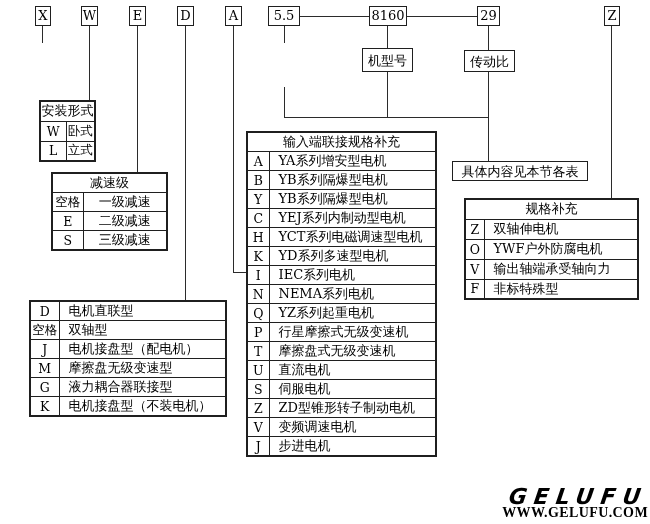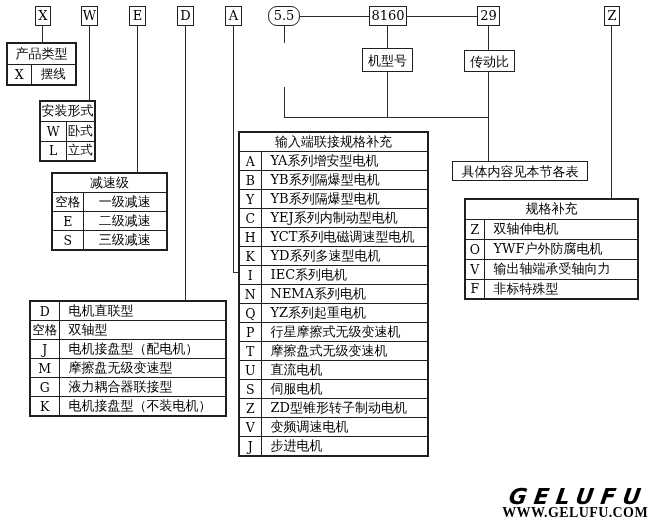--- a/index.html
+++ b/index.html
@@ -46,50 +46,35 @@
   <div class="vline" style="left:387px;top:72px;height:46px;"></div>
   <div class="vline" style="left:488px;top:25px;height:26px;"></div>
   <div class="vline" style="left:488px;top:72px;height:90px;"></div>
   <div class="vline" style="left:611px;top:25px;height:174px;"></div>
 
   <div class="codebox" style="left:35px;width:14px;">X</div>
   <div class="codebox" style="left:81px;width:15px;">W</div>
   <div class="codebox" style="left:129px;width:15px;">E</div>
   <div class="codebox" style="left:177px;width:15px;">D</div>
   <div class="codebox" style="left:225px;width:15px;">A</div>
-  <div class="codebox" style="left:268px;width:30px;border-radius:9px;">5.5</div>
+  <div class="codebox" style="left:268px;width:30px;">5.5</div>
   <div class="codebox" style="left:369px;width:36px;">8160</div>
   <div class="codebox" style="left:477px;width:21px;">29</div>
   <div class="codebox" style="left:604px;width:14px;">Z</div>
 
   <div class="labelbox" style="left:362px;top:48px;width:49px;height:22px;">
     <span class="ln">机型号</span>
   </div>
   <div class="labelbox" style="left:464px;top:50px;width:49px;height:20px;">
     <span class="ln">传动比</span>
   </div>
   <div class="labelbox" style="left:452px;top:161px;width:134px;height:18px;">
     <span class="ln">具体内容见本节各表</span>
   </div>
 
-  <table class="dtable" style="left:6px;top:42px;width:71px;">
-    <colgroup>
-        <col style="width:24px;">
-        <col>
-      </colgroup>
-    <tbody>
-        <tr style="height:21px;">
-          <td class="hd" colspan="2">产品类型</td>
-        </tr>
-    <tr style="height:21px;">
-      <td class="k">X</td>
-      <td class="k">摆线</td>
-    </tr>
-  </tbody>
-    </table>
 
   <table class="dtable" style="left:39px;top:100px;width:57px;">
     <colgroup>
         <col style="width:26px;">
         <col>
       </colgroup>
     <tbody>
         <tr style="height:20px;">
           <td class="hd" colspan="2">安装形式</td>
         </tr>
@@ -154,21 +139,21 @@
       <td class="k">G</td>
       <td class="v">液力耦合器联接型</td>
     </tr>
     <tr style="height:19px;">
       <td class="k">K</td>
       <td class="v">电机接盘型（不装电机）</td>
     </tr>
   </tbody>
     </table>
 
-  <table class="dtable" style="left:238px;top:131px;width:191px;">
+  <table class="dtable" style="left:246px;top:131px;width:191px;">
     <colgroup>
         <col style="width:22px;">
         <col>
       </colgroup>
     <tbody>
         <tr style="height:19px;">
           <td class="hd" colspan="2">输入端联接规格补充</td>
         </tr>
     <tr style="height:19px;">
       <td class="k">A</td>

